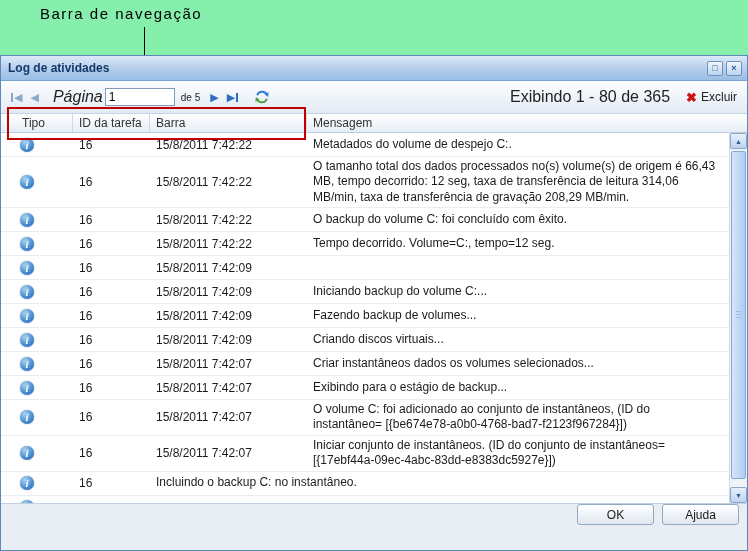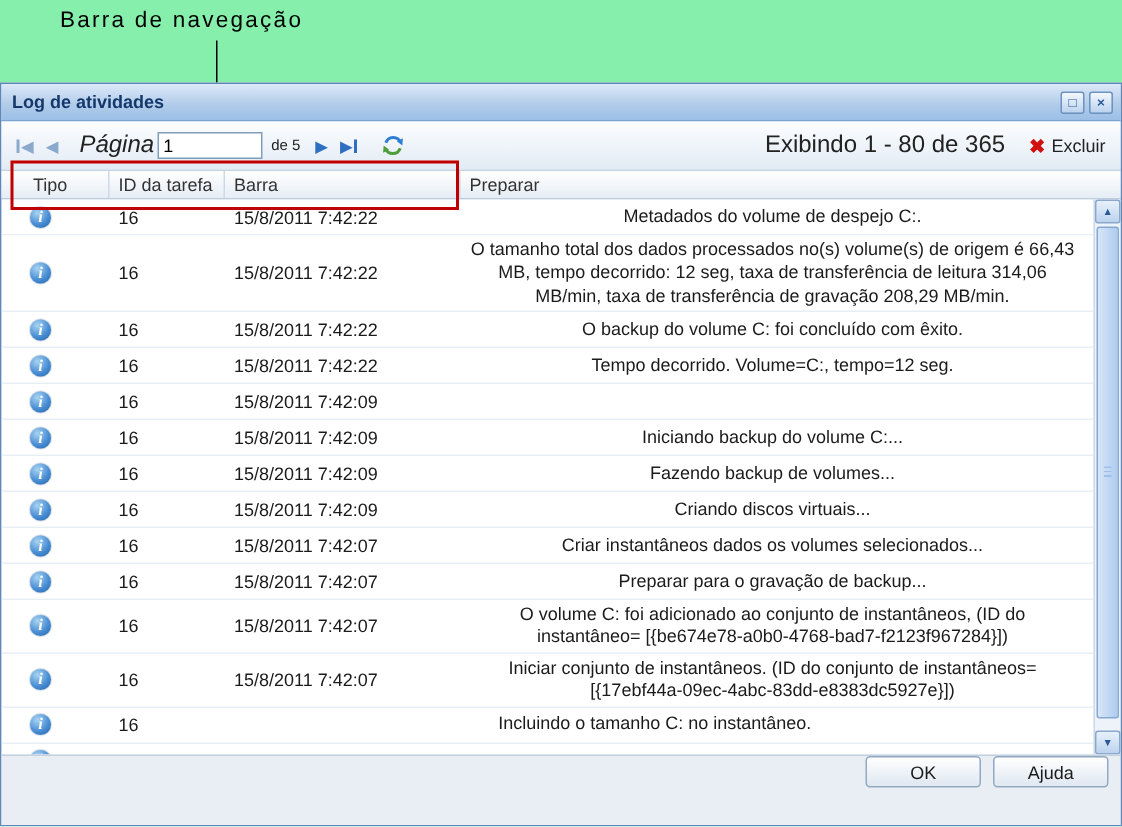--- a/index.html
+++ b/index.html
@@ -51,21 +51,21 @@
   .h-hora{width:157px;}
   .h-msg{flex:1;border-right:none;}
   .grid-body-wrap{flex:1;display:flex;min-height:0;}
   .rows{flex:1;overflow:hidden;}
   .grid-row{display:flex;align-items:center;border-bottom:1px solid #e7eef6;min-height:23px;
     font-size:12px;color:#1b1b1b;background:#fff;}
   .cell{padding:2px 0 2px 6px;box-sizing:border-box;}
   .c-tipo{width:72px;padding-left:19px;display:flex;align-items:center;align-self:center;}
   .c-id{width:77px;}
   .c-hora{width:157px;}
-  .c-msg{flex:1;padding-right:12px;line-height:1.28;text-align:center;}
+  .c-msg{flex:1;padding-right:12px;line-height:1.28;}
   .info-icon{width:14px;height:14px;border-radius:50%;flex:0 0 14px;
     background:radial-gradient(circle at 35% 28%, #a8d4f2, #4a8fd4 55%, #1f5fa8);
     color:#fff;font-family:"Liberation Serif",serif;font-style:italic;font-weight:bold;font-size:11px;
     display:flex;align-items:center;justify-content:center;box-shadow:0 0 1px #1c4f8d;}
 
   
   .scrollbar{flex:0 0 17px;display:flex;flex-direction:column;background:#eef3f9;border-left:1px solid #cdd9e6;}
   .sb-btn{flex:0 0 16px;display:flex;align-items:center;justify-content:center;font-size:7px;color:#2a5a9a;
     background:linear-gradient(#e8f1fb,#bcd3ee);border:1px solid #8aa8cc;border-radius:2px;box-sizing:border-box;}
   .sb-track{flex:1;position:relative;margin:1px;}
@@ -135,21 +135,21 @@
       </span>
 
       <div class="highlight-box"></div>
     </div>
 
     <div class="grid">
       <div class="grid-header">
         <div class="hcell h-tipo">Tipo</div>
         <div class="hcell h-id">ID da tarefa</div>
         <div class="hcell h-hora">Barra</div>
-        <div class="hcell h-msg">Preparar</div>
+        <div class="hcell h-msg">Mensagem</div>
       </div>
       <div class="grid-body-wrap">
         <div class="rows">
             <div class="grid-row">
               <div class="cell c-tipo">
                 <span class="info-icon">i</span>
               </div>
               <div class="cell c-id">16</div>
               <div class="cell c-hora">15/8/2011 7:42:22</div>
               <div class="cell c-msg">Metadados do volume de despejo C:.</div>
@@ -216,21 +216,21 @@
               <div class="cell c-id">16</div>
               <div class="cell c-hora">15/8/2011 7:42:07</div>
               <div class="cell c-msg">Criar instantâneos dados os volumes selecionados...</div>
             </div>
             <div class="grid-row">
               <div class="cell c-tipo">
                 <span class="info-icon">i</span>
               </div>
               <div class="cell c-id">16</div>
               <div class="cell c-hora">15/8/2011 7:42:07</div>
-              <div class="cell c-msg">Preparar para o gravação de backup...</div>
+              <div class="cell c-msg">Exibindo para o estágio de backup...</div>
             </div>
             <div class="grid-row">
               <div class="cell c-tipo">
                 <span class="info-icon">i</span>
               </div>
               <div class="cell c-id">16</div>
               <div class="cell c-hora">15/8/2011 7:42:07</div>
               <div class="cell c-msg">O volume C: foi adicionado ao conjunto de instantâneos, (ID do instantâneo= [{be674e78-a0b0-4768-bad7-f2123f967284}])</div>
             </div>
             <div class="grid-row">
@@ -239,21 +239,21 @@
               </div>
               <div class="cell c-id">16</div>
               <div class="cell c-hora">15/8/2011 7:42:07</div>
               <div class="cell c-msg">Iniciar conjunto de instantâneos. (ID do conjunto de instantâneos=[{17ebf44a-09ec-4abc-83dd-e8383dc5927e}])</div>
             </div>
             <div class="grid-row">
               <div class="cell c-tipo">
                 <span class="info-icon">i</span>
               </div>
               <div class="cell c-id">16</div>
-              <div class="cell c-msg">Incluindo o tamanho C: no instantâneo.</div>
+              <div class="cell c-msg">Incluindo o backup C: no instantâneo.</div>
             </div>
             <div class="grid-row">
               <div class="cell c-tipo">
                 <span class="info-icon">i</span>
               </div>
             </div>
           </div>
         <div class="scrollbar">
           <div class="sb-btn">
             <span>▲</span>

